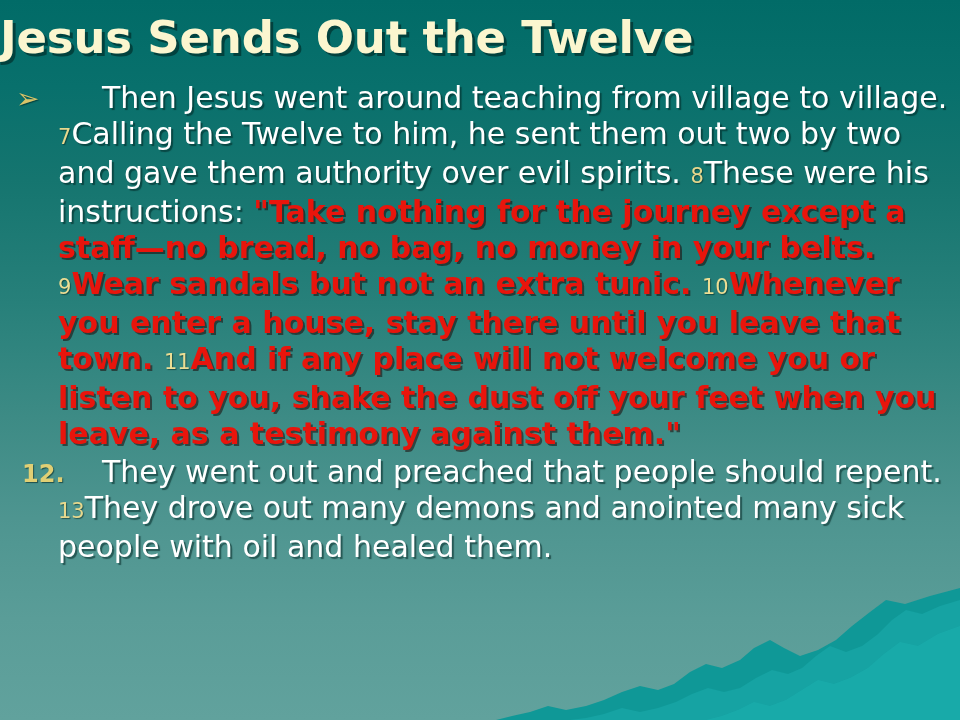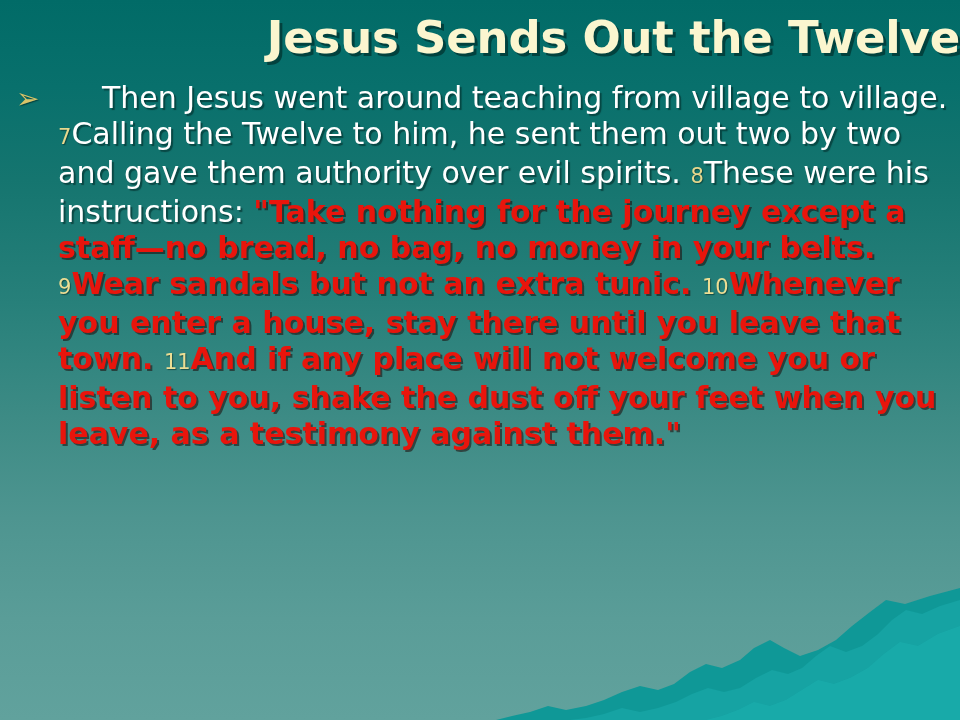--- a/index.html
+++ b/index.html
@@ -35,21 +35,21 @@
     height: 720px;
     pointer-events: none;
   }
 
   
   .title {
     position: absolute;
     left: 0;
     top: 12px;
     width: 960px;
-    text-align: right;
+    text-align: left;
     font-size: 45px;
     font-weight: bold;
     line-height: 52px;
     color: #fbf6cf;
     letter-spacing: -0.2px;
     text-shadow: 3px 3px 0 rgba(0, 38, 36, 0.62);
     white-space: nowrap;
   }
 
   
@@ -148,15 +148,19 @@
 
   <div class="title">Jesus Sends Out the Twelve</div>
 
   <div class="body">
 
     <p class="para p1">
       <span class="marker">➢</span>
       <span class="lead"></span><span>Then Jesus went around teaching from village to village. </span><span class="vnum">7</span><span>Calling the Twelve to him, he sent them out two by two and gave them authority over evil spirits.  </span><span class="vnum">8</span><span>These were his instructions: </span><span class="red">"Take nothing for the journey except a staff—no bread, no bag, no money in your belts. </span><span class="vnum on-red">9</span><span class="red">Wear sandals but not an extra tunic. </span><span class="vnum on-red">10</span><span class="red">Whenever you enter a house, stay there until you leave that town. </span><span class="vnum on-red">11</span><span class="red">And if any place will not welcome you or listen to you, shake the dust off your feet when you leave, as a testimony against them."</span>
     </p>
 
+    <p class="para p2">
+      <span class="marker">12.</span>
+      <span class="lead"></span><span>They went out and preached that people should repent. </span><span class="vnum">13</span><span>They drove out many demons and anointed many sick people with oil and healed them.</span>
+    </p>
 
   </div>
 </div>
 
 </body></html>

